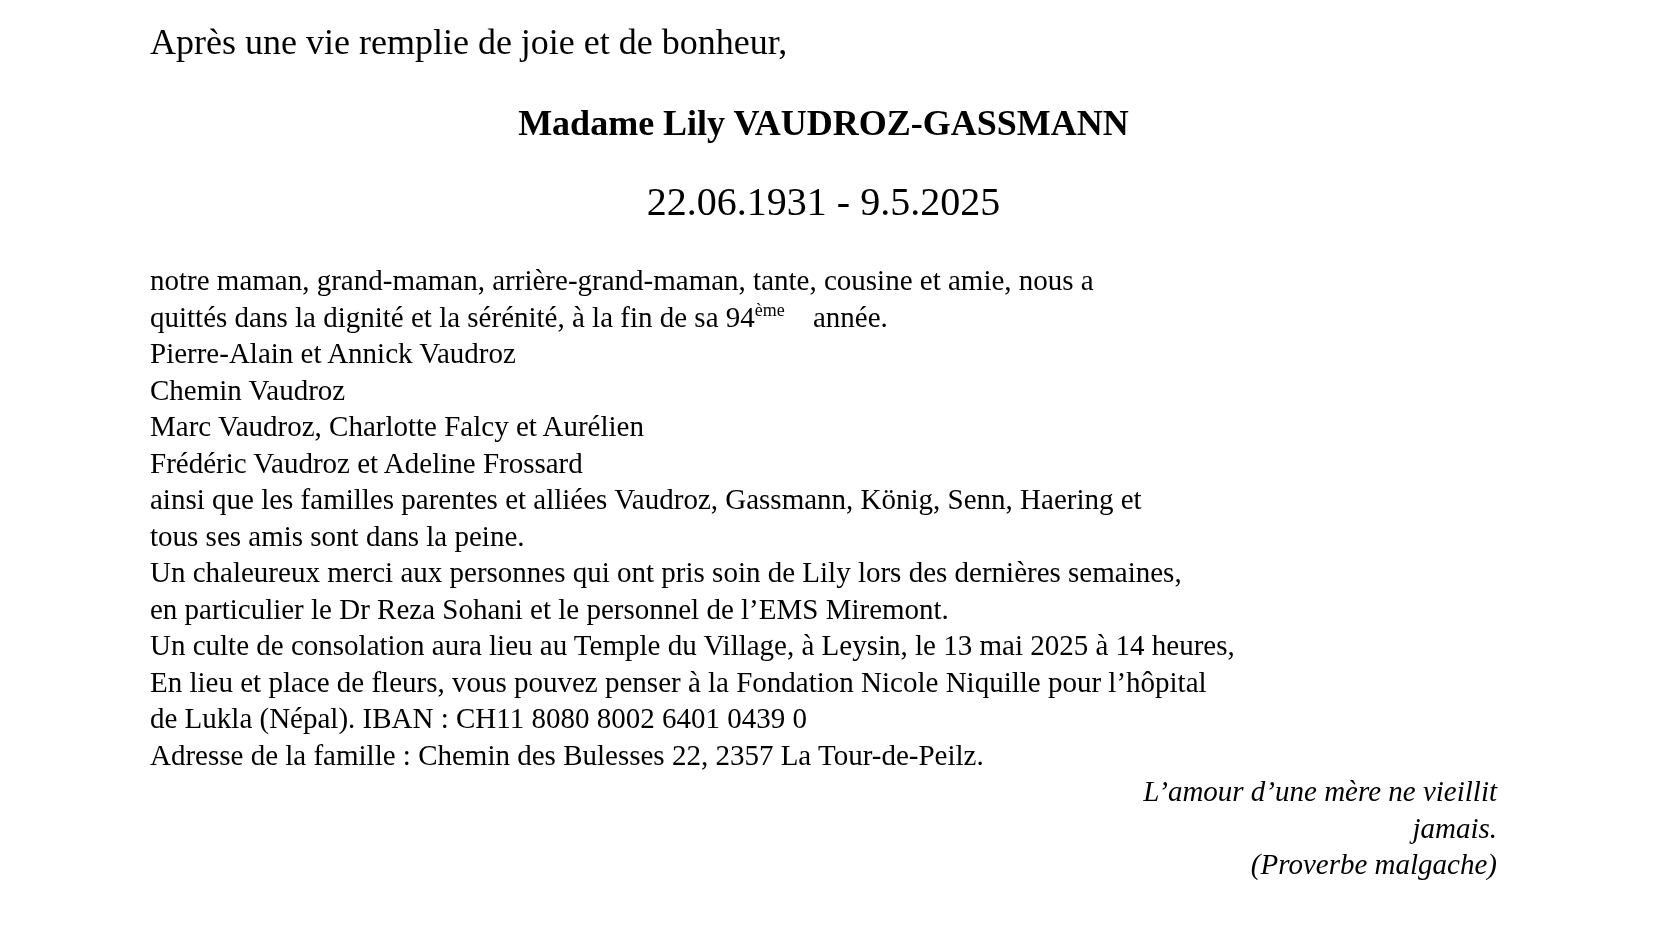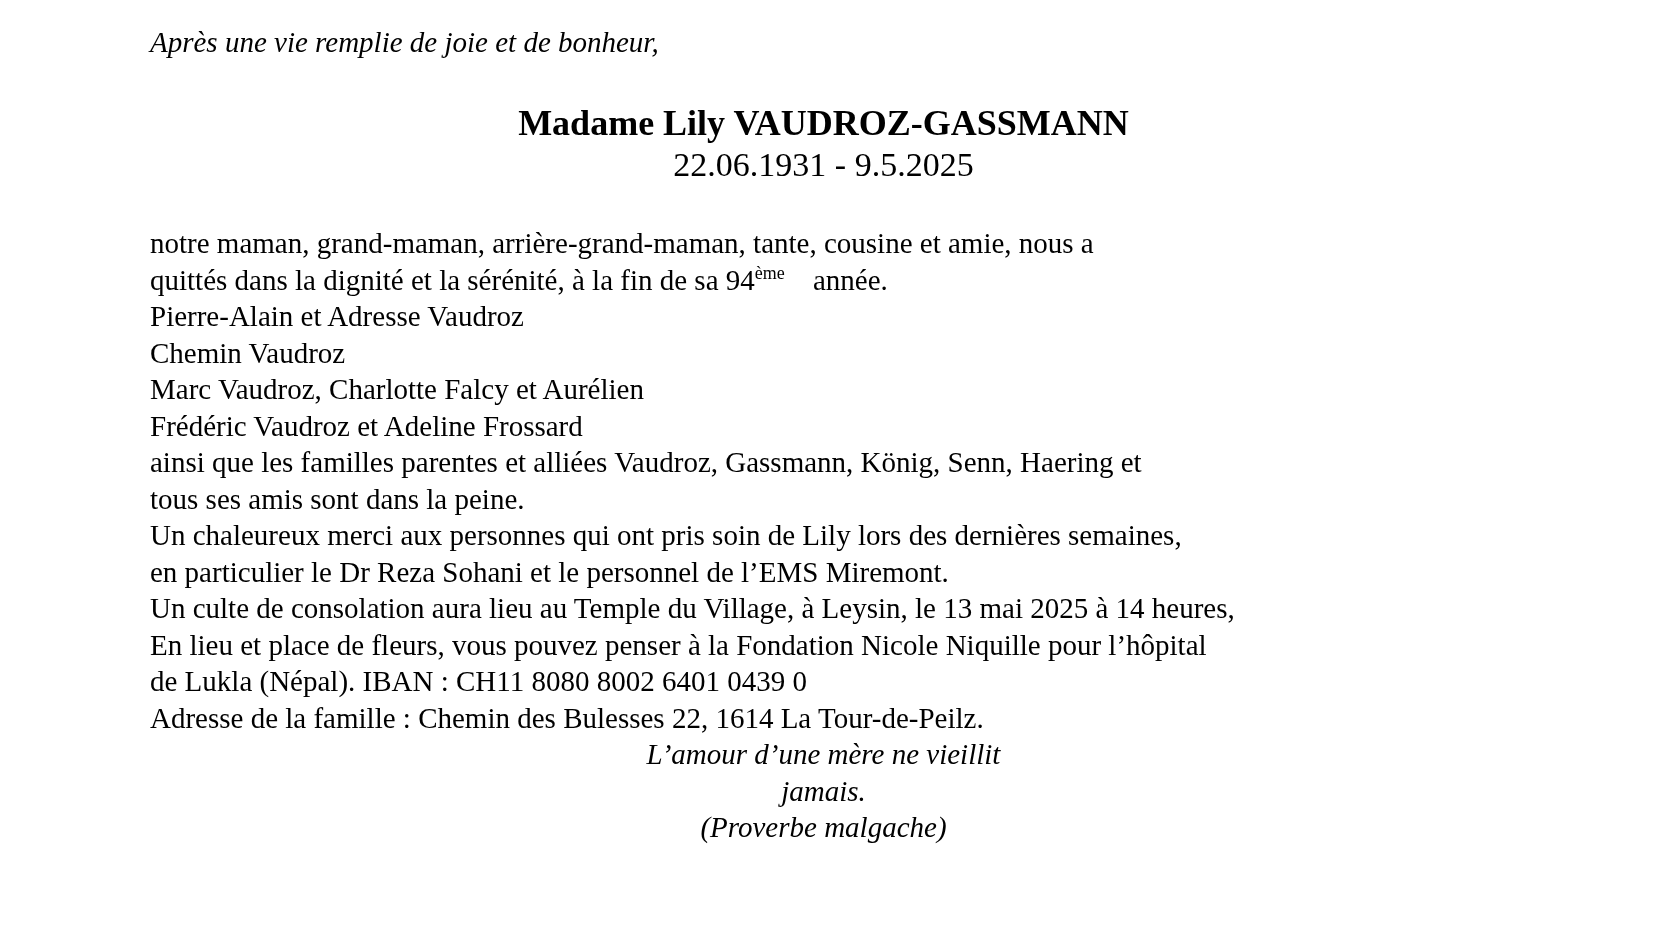--- a/index.html
+++ b/index.html
@@ -22,57 +22,57 @@
     height: 949px;
     background: #ffffff;
   }
   .content {
     position: absolute;
     left: 150px;
     top: 24px;
     width: 1347px; 
   }
   .intro {
-    font-size: 29px;
+    font-size: 36px;
     line-height: 37px;
     white-space: pre;
-    font-style: italic;
   }
   .header {
     margin-top: 39px;
     text-align: center;
   }
   .title {
     font-size: 36px;
     font-weight: bold;
     line-height: 46px;
     letter-spacing: 0px;
   }
   .dates {
-    font-size: 34px;
+    font-size: 40px;
     line-height: 37px;
+    margin-top: 37px;
   }
   .body-block {
     margin-top: 42px;
     font-size: 29px;
     line-height: 36.5px;
   }
   .line {
     white-space: pre;
   }
   .bold {
     font-weight: normal;
   }
   .body-block sup {
     font-size: 0.62em;
     line-height: 0;
     margin-right: 21px;
   }
   .quote {
-    text-align: center;
+    text-align: right;
     font-style: italic;
     font-size: 29px;
     line-height: 36.5px;
     font-family: Liberation Serif, serif;
   }
 </style>
 </head>
 <body>
 
 <div class="page">
@@ -81,32 +81,32 @@
     <div class="intro line">Après une vie remplie de joie et de bonheur,</div>
 
     <div class="header">
       <div class="title">Madame Lily VAUDROZ-GASSMANN</div>
       <div class="dates">22.06.1931 - 9.5.2025</div>
     </div>
 
     <div class="body-block" id="body-lines">
         <div class="line"><span>notre maman, grand-maman, arrière-grand-maman, tante, cousine et amie, nous a</span></div>
         <div class="line"><span>quittés dans la dignité et la sérénité, à la fin de sa 94</span><sup>ème</sup><span> année.</span></div>
-        <div class="line"><span>Pierre-Alain et Adresse </span><span class="bold">Vaudroz</span></div>
+        <div class="line"><span>Pierre-Alain et Annick </span><span class="bold">Vaudroz</span></div>
         <div class="line"><span>Chemin </span><span class="bold">Vaudroz</span></div>
         <div class="line"><span>Marc </span><span class="bold">Vaudroz</span><span>, Charlotte </span><span class="bold">Falcy</span><span> et Aurélien</span></div>
         <div class="line"><span>Frédéric </span><span class="bold">Vaudroz</span><span> et Adeline </span><span class="bold">Frossard</span></div>
         <div class="line"><span>ainsi que les familles parentes et alliées </span><span class="bold">Vaudroz</span><span>, </span><span class="bold">Gassmann</span><span>, </span><span class="bold">König</span><span>, </span><span class="bold">Senn</span><span>, </span><span class="bold">Haering</span><span> et</span></div>
         <div class="line"><span>tous ses amis sont dans la peine.</span></div>
         <div class="line"><span>Un chaleureux merci aux personnes qui ont pris soin de Lily lors des dernières semaines,</span></div>
         <div class="line"><span>en particulier le Dr Reza Sohani et le personnel de l’EMS Miremont.</span></div>
         <div class="line"><span>Un culte de consolation aura lieu au Temple du Village, à Leysin, le 13 mai 2025 à 14 heures,</span></div>
         <div class="line"><span>En lieu et place de fleurs, vous pouvez penser à la Fondation Nicole Niquille pour l’hôpital</span></div>
         <div class="line"><span>de Lukla (Népal). IBAN : CH11 8080 8002 6401 0439 0</span></div>
-        <div class="line"><span>Adresse de la famille : Chemin des Bulesses 22, 1614 </span><span class="bold">La Tour-de-Peilz</span><span>.</span></div>
+        <div class="line"><span>Adresse de la famille : Chemin des Bulesses 22, 2357 </span><span class="bold">La Tour-de-Peilz</span><span>.</span></div>
       </div>
 
     <div class="quote">
       <div class="line quote-line">L’amour d’une mère ne vieillit</div>
       <div class="line quote-line">jamais.</div>
       <div class="line quote-attribution">(Proverbe malgache)</div>
     </div>
 
   </div>
 </div>

